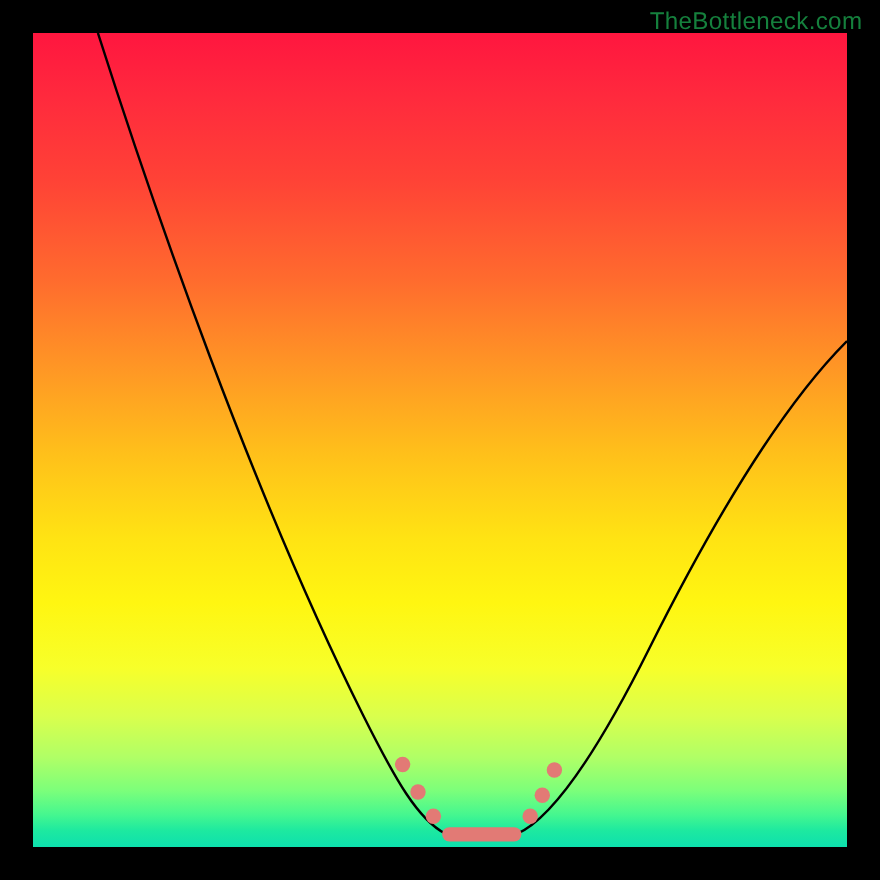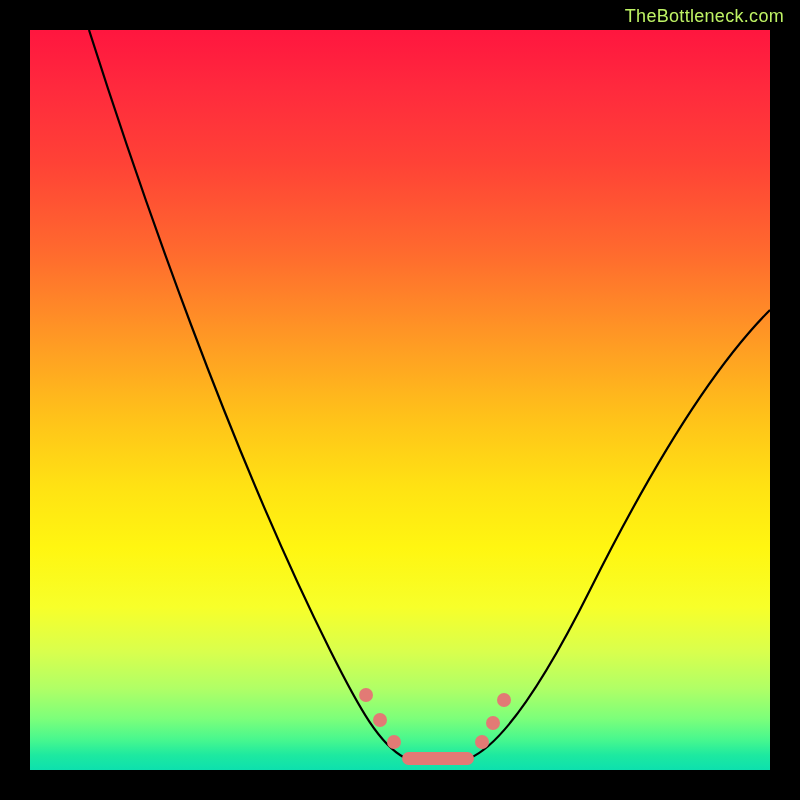--- a/index.html
+++ b/index.html
@@ -38,22 +38,22 @@
       #7dff7a 93%,
       #46f78f 96%,
       #1de9a0 98%,
       #0de0ae 100%
     );
   }
   .watermark {
     position: absolute;
     top: 6px;
     right: 16px;
-    color: #bef264;
-    font-size: 18px;
+    color: #15803d;
+    font-size: 22px;
     letter-spacing: 0.3px;
     user-select: none;
   }
   svg.curve {
     position: absolute;
     inset: 0;
     width: 100%;
     height: 100%;
   }
 </style>

